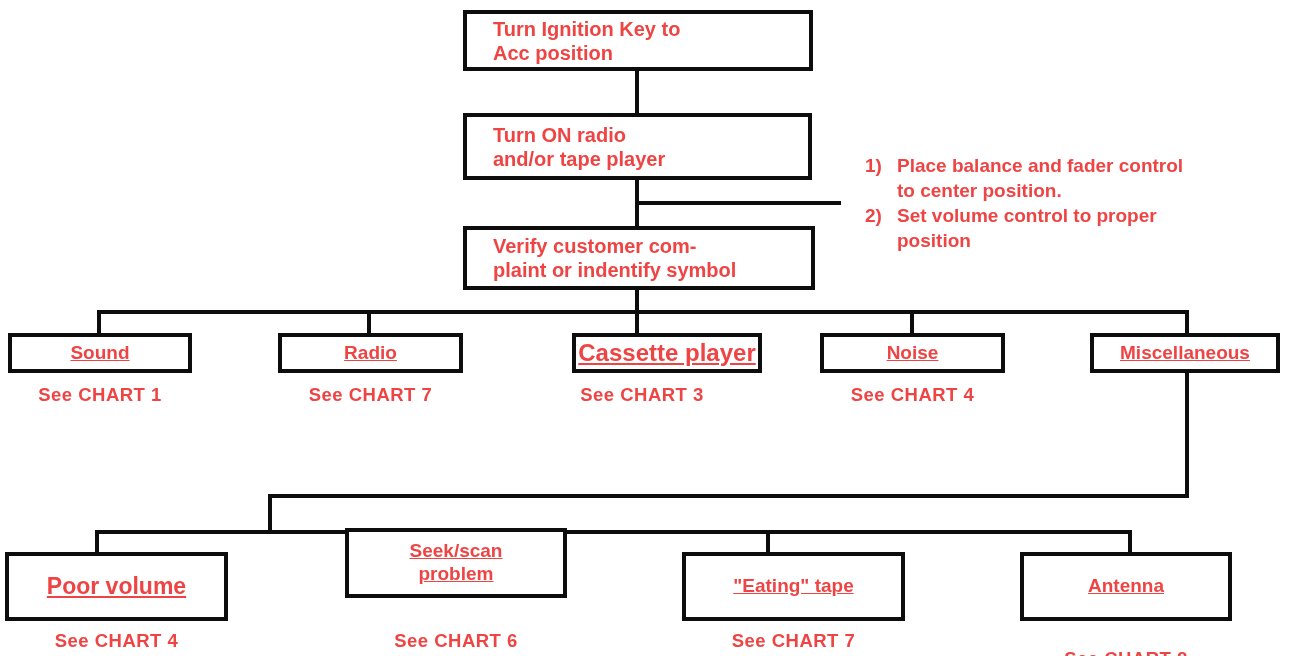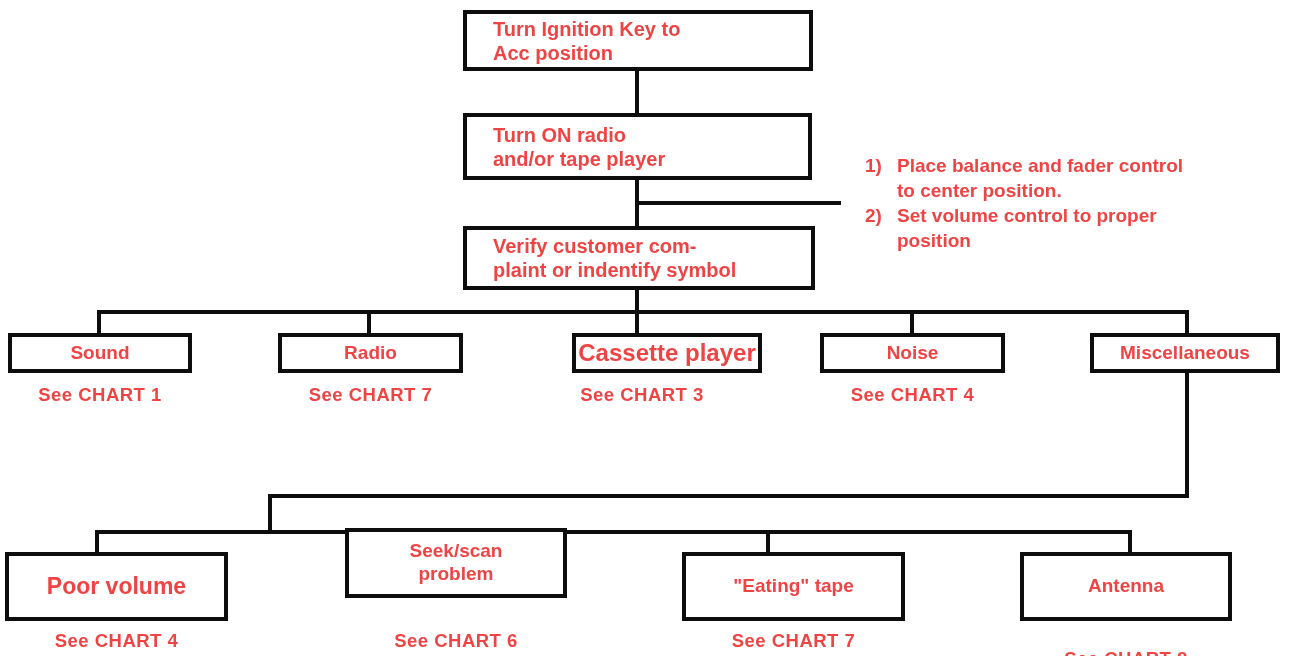--- a/index.html
+++ b/index.html
@@ -17,21 +17,21 @@
     position: absolute;
     border: 4px solid #0d0d0d;
     background: #ffffff;
     display: flex;
     align-items: center;
     font-weight: 700;
     white-space: pre-line;
     line-height: 1.2;
   }
   .box.left   { justify-content: flex-start; padding-left: 26px; }
-  .box.center { justify-content: center; text-align: center; }
+  .box.center { justify-content: center; text-align: center; text-decoration: underline; }
   .caption {
     position: absolute;
     font-weight: 700;
     font-size: 18.5px;
     text-align: center;
     letter-spacing: 0.5px;
   }
   .line { position: absolute; background: #0d0d0d; }
 
   

